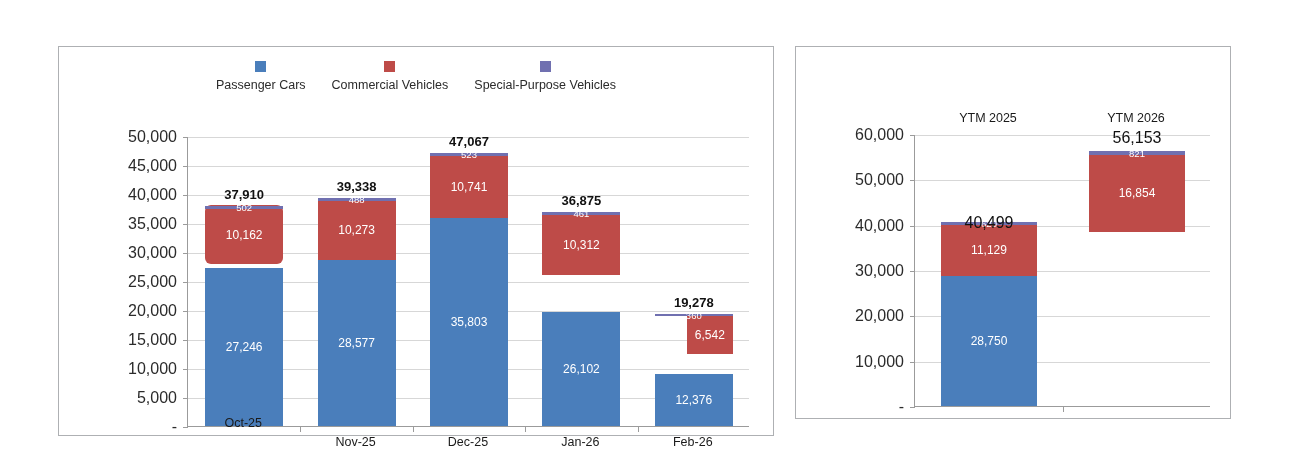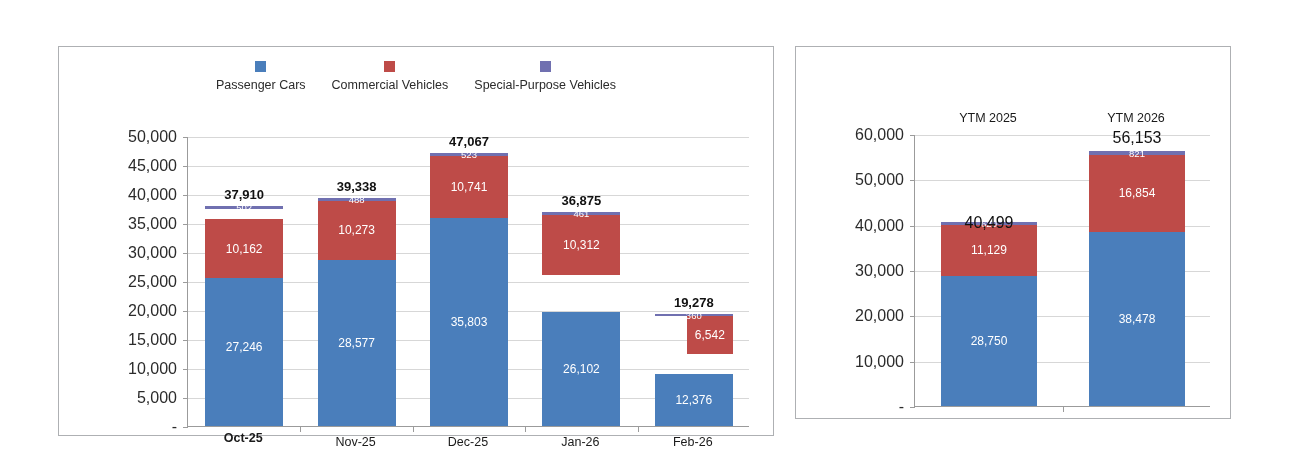--- a/index.html
+++ b/index.html
@@ -158,21 +158,21 @@
           <div class="gridline" style="top: 87px;"></div>
           <div class="axis-tick" style="top: 87px; left: -5px;"></div>
           <div class="gridline" style="top: 58px;"></div>
           <div class="axis-tick" style="top: 58px; left: -5px;"></div>
           <div class="gridline" style="top: 29px;"></div>
           <div class="axis-tick" style="top: 29px; left: -5px;"></div>
           <div class="gridline" style="top: 0px;"></div>
           <div class="axis-tick" style="top: 0px; left: -5px;"></div>
           <div class="bar-group" style="left: 17.2px; width: 78px; height: 219.878px;">
             <div class="seg" style="background: rgb(74, 126, 187); height: 158.027px; bottom: 0px;">27,246</div>
-            <div class="seg" style="background: rgb(190, 75, 72); height: 58.9396px; bottom: 148px;">10,162</div>
+            <div class="seg" style="background: rgb(190, 75, 72); height: 58.9396px; bottom: 162px; border-radius: 6px;">10,162</div>
             <div class="seg small" style="background: rgb(112, 112, 176); height: 2.9116px; bottom: 216.966px;">502</div>
             <div class="total-label" style="bottom: 223.878px;">37,910</div>
           </div>
           <div class="axis-tick" style="width: 1px; height: 5px; left: 112.4px; top: 290px;"></div>
           <div class="bar-group" style="left: 129.6px; width: 78px; height: 228.16px;">
             <div class="seg" style="background: rgb(74, 126, 187); height: 165.747px; bottom: 0px;">28,577</div>
             <div class="seg" style="background: rgb(190, 75, 72); height: 59.5834px; bottom: 165.747px;">10,273</div>
             <div class="seg small" style="background: rgb(112, 112, 176); height: 2.8304px; bottom: 225.33px;">488</div>
             <div class="total-label" style="bottom: 232.16px;">39,338</div>
           </div>
@@ -202,21 +202,21 @@
         <div class="ylabel" style="top: 313px; left: 0px; width: 118px;">5,000</div>
         <div class="ylabel" style="top: 284px; left: 0px; width: 118px;">10,000</div>
         <div class="ylabel" style="top: 255px; left: 0px; width: 118px;">15,000</div>
         <div class="ylabel" style="top: 226px; left: 0px; width: 118px;">20,000</div>
         <div class="ylabel" style="top: 197px; left: 0px; width: 118px;">25,000</div>
         <div class="ylabel" style="top: 168px; left: 0px; width: 118px;">30,000</div>
         <div class="ylabel" style="top: 139px; left: 0px; width: 118px;">35,000</div>
         <div class="ylabel" style="top: 110px; left: 0px; width: 118px;">40,000</div>
         <div class="ylabel" style="top: 81px; left: 0px; width: 118px;">45,000</div>
         <div class="ylabel" style="top: 52px; left: 0px; width: 118px;">50,000</div>
-        <div class="xlabel" style="top: 346px; left: 128px; width: 112.4px; font-weight: bold;">Oct-25</div>
+        <div class="xlabel" style="top: 331px; left: 128px; width: 112.4px;">Oct-25</div>
         <div class="xlabel" style="top: 350px; left: 240.4px; width: 112.4px;">Nov-25</div>
         <div class="xlabel" style="top: 350px; left: 352.8px; width: 112.4px;">Dec-25</div>
         <div class="xlabel" style="top: 350px; left: 465.2px; width: 112.4px;">Jan-26</div>
         <div class="xlabel" style="top: 350px; left: 577.6px; width: 112.4px;">Feb-26</div>
       </div>
   </div>
 
   <div class="panel" id="panel-right">
     <div class="chart" id="chart-right">
       <div class="plot" id="plot-right">
@@ -234,21 +234,20 @@
           <div class="gridline" style="top: 0px;"></div>
           <div class="axis-tick" style="top: 0px; left: -5px;"></div>
           <div class="bar-group" style="left: 26px; width: 96px; height: 183.595px;">
             <div class="seg" style="background: rgb(74, 126, 187); height: 130.333px; bottom: 0px;">28,750</div>
             <div class="seg" style="background: rgb(190, 75, 72); height: 50.4515px; bottom: 130.333px;">11,129</div>
             <div class="seg small" style="background: rgb(112, 112, 176); height: 2.81067px; bottom: 180.785px;">620</div>
             <div class="total-label plain" style="bottom: 174px;">40,499</div>
           </div>
           <div class="axis-tick" style="width: 1px; height: 5px; left: 148px; top: 272px;"></div>
           <div class="bar-group" style="left: 174px; width: 96px; height: 254.56px;">
-            <div class="seg" style="background: rgb(74, 126, 187); height: 174.434px; bottom: 0px;">38,478</div>
             <div class="seg" style="background: rgb(190, 75, 72); height: 76.4048px; bottom: 174.434px;">16,854</div>
             <div class="seg small" style="background: rgb(112, 112, 176); height: 3.72187px; bottom: 250.838px;">821</div>
             <div class="total-label plain" style="bottom: 258.56px;">56,153</div>
           </div>
         </div>
     <div class="ylabel" style="top: 340px; left: 0px; width: 108px;">-</div>
         <div class="ylabel" style="top: 294.667px; left: 0px; width: 108px;">10,000</div>
         <div class="ylabel" style="top: 249.333px; left: 0px; width: 108px;">20,000</div>
         <div class="ylabel" style="top: 204px; left: 0px; width: 108px;">30,000</div>
         <div class="ylabel" style="top: 158.667px; left: 0px; width: 108px;">40,000</div>

